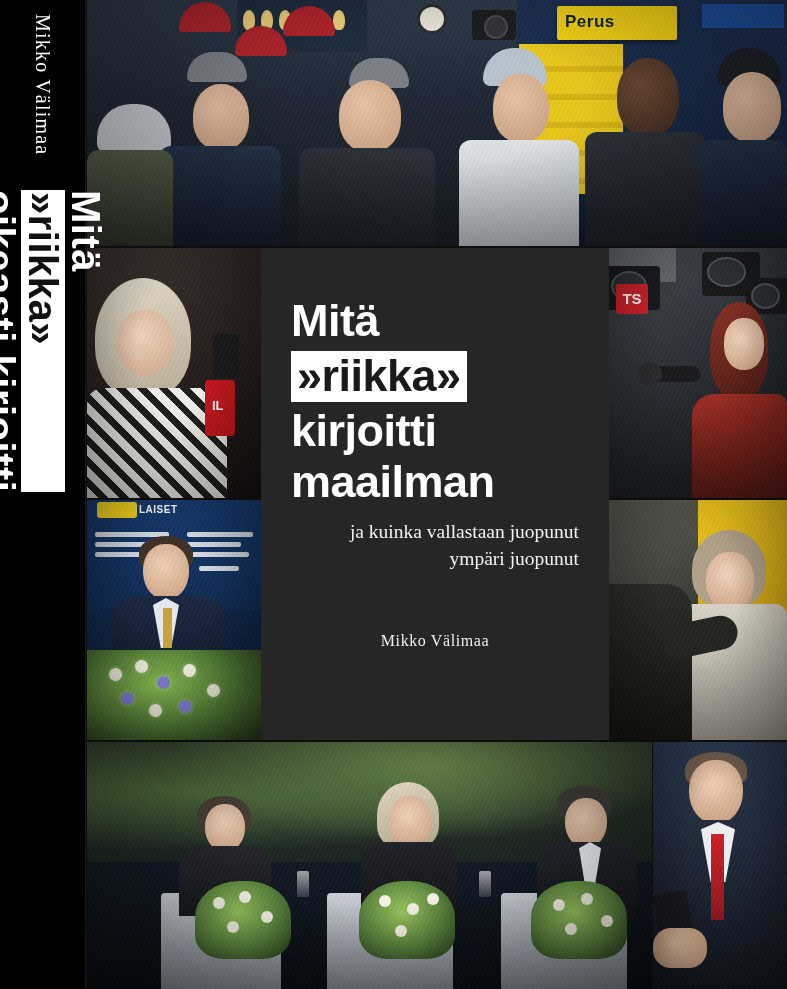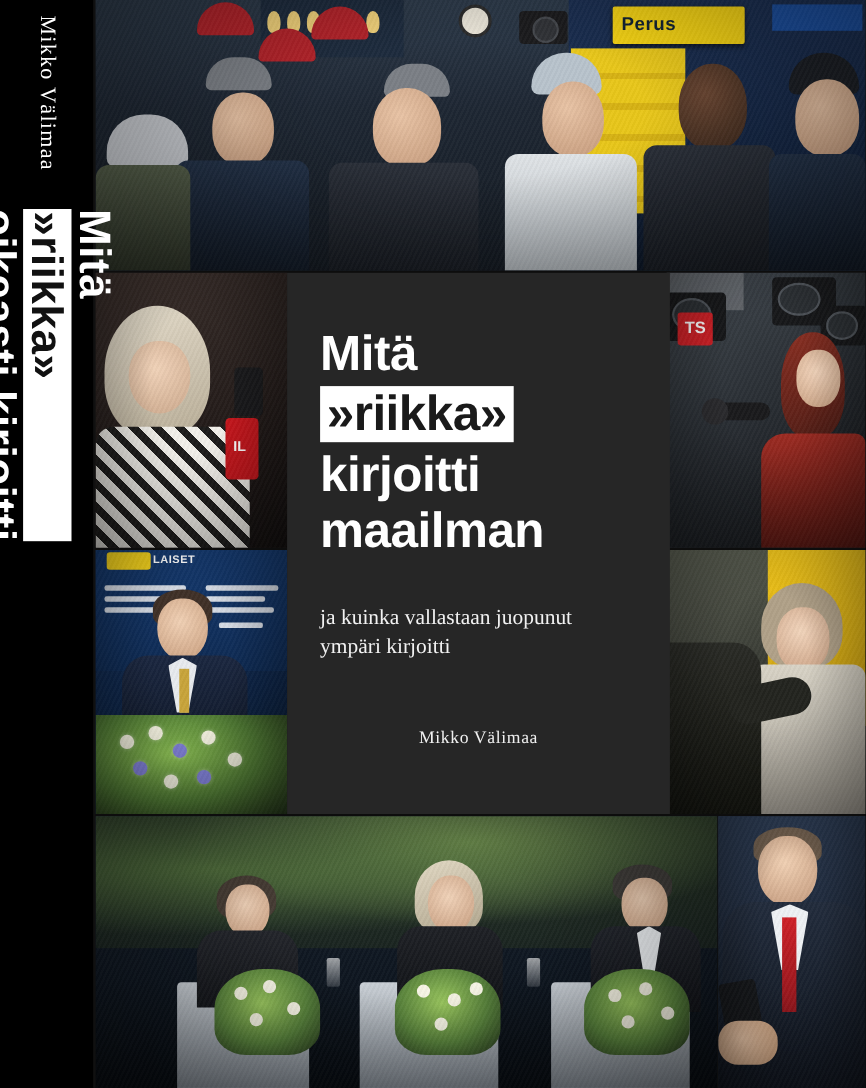--- a/index.html
+++ b/index.html
@@ -425,25 +425,25 @@
     letter-spacing: -0.5px;
   }
   .title-main .hl {
     display: inline-block;
     background: #fff;
     color: #1a1a1a;
     padding: 0 6px;
     margin: 4px 0;
   }
   .subtitle {
-    margin-top: 42px;
+    margin-top: 12px;
     font-family: "Liberation Serif", serif;
     font-size: 19.5px;
     line-height: 1.35;
-    text-align: left;
+    text-align: right;
     color: #f2f2f2;
   }
   .author {
     margin-top: 60px;
     text-align: center;
     font-family: "Liberation Serif", serif;
     font-size: 16px;
     letter-spacing: .6px;
     color: #f0f0f0;
   }
@@ -614,21 +614,21 @@
 
   <div class="title-panel">
     <div class="title-main">
       <div>Mitä</div>
       <div><span class="hl">»riikka»</span></div>
       <div>kirjoitti</div>
       <div>maailman</div>
     </div>
     <div class="subtitle">
       <div>ja kuinka vallastaan juopunut</div>
-      <div>ympäri kirjoitti</div>
+      <div>ympäri juopunut</div>
     </div>
     <div class="author">Mikko Välimaa</div>
   </div>
 
   <div class="spine">
     <div class="spine-author">Mikko Välimaa</div>
     <div class="spine-title">
       <span class="line">Mitä</span>
       <span class="line hl">»riikka»</span>
       <span class="line">oikeasti kirjoitti</span>

